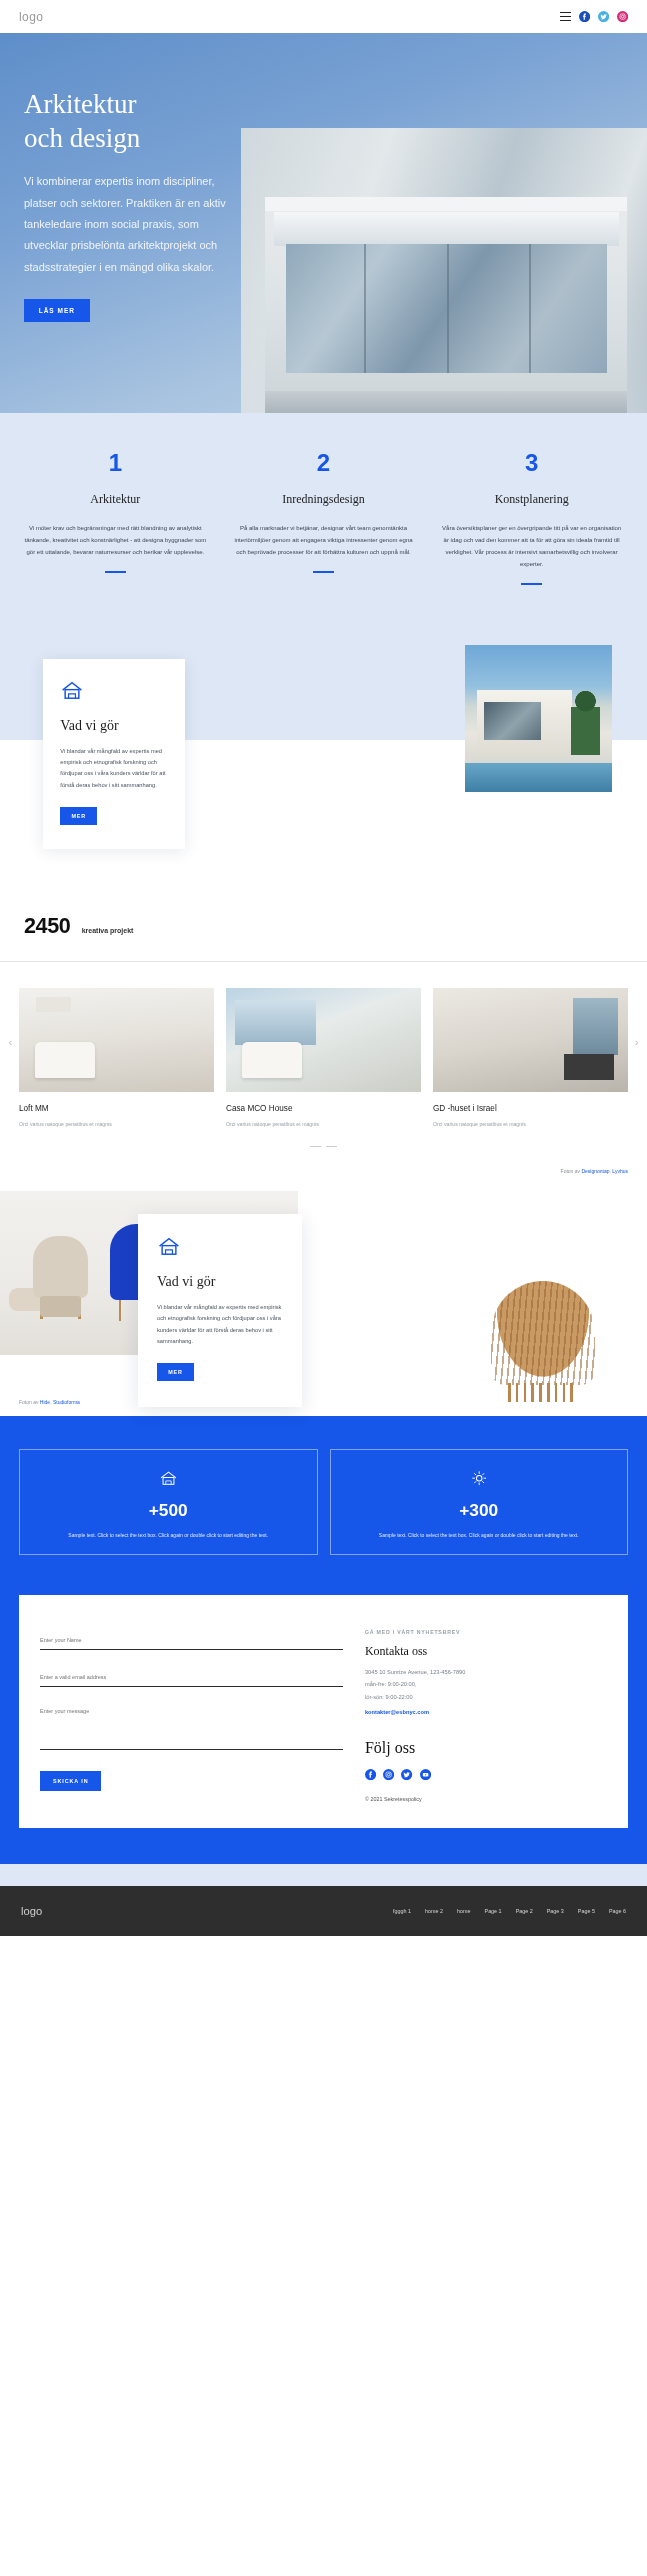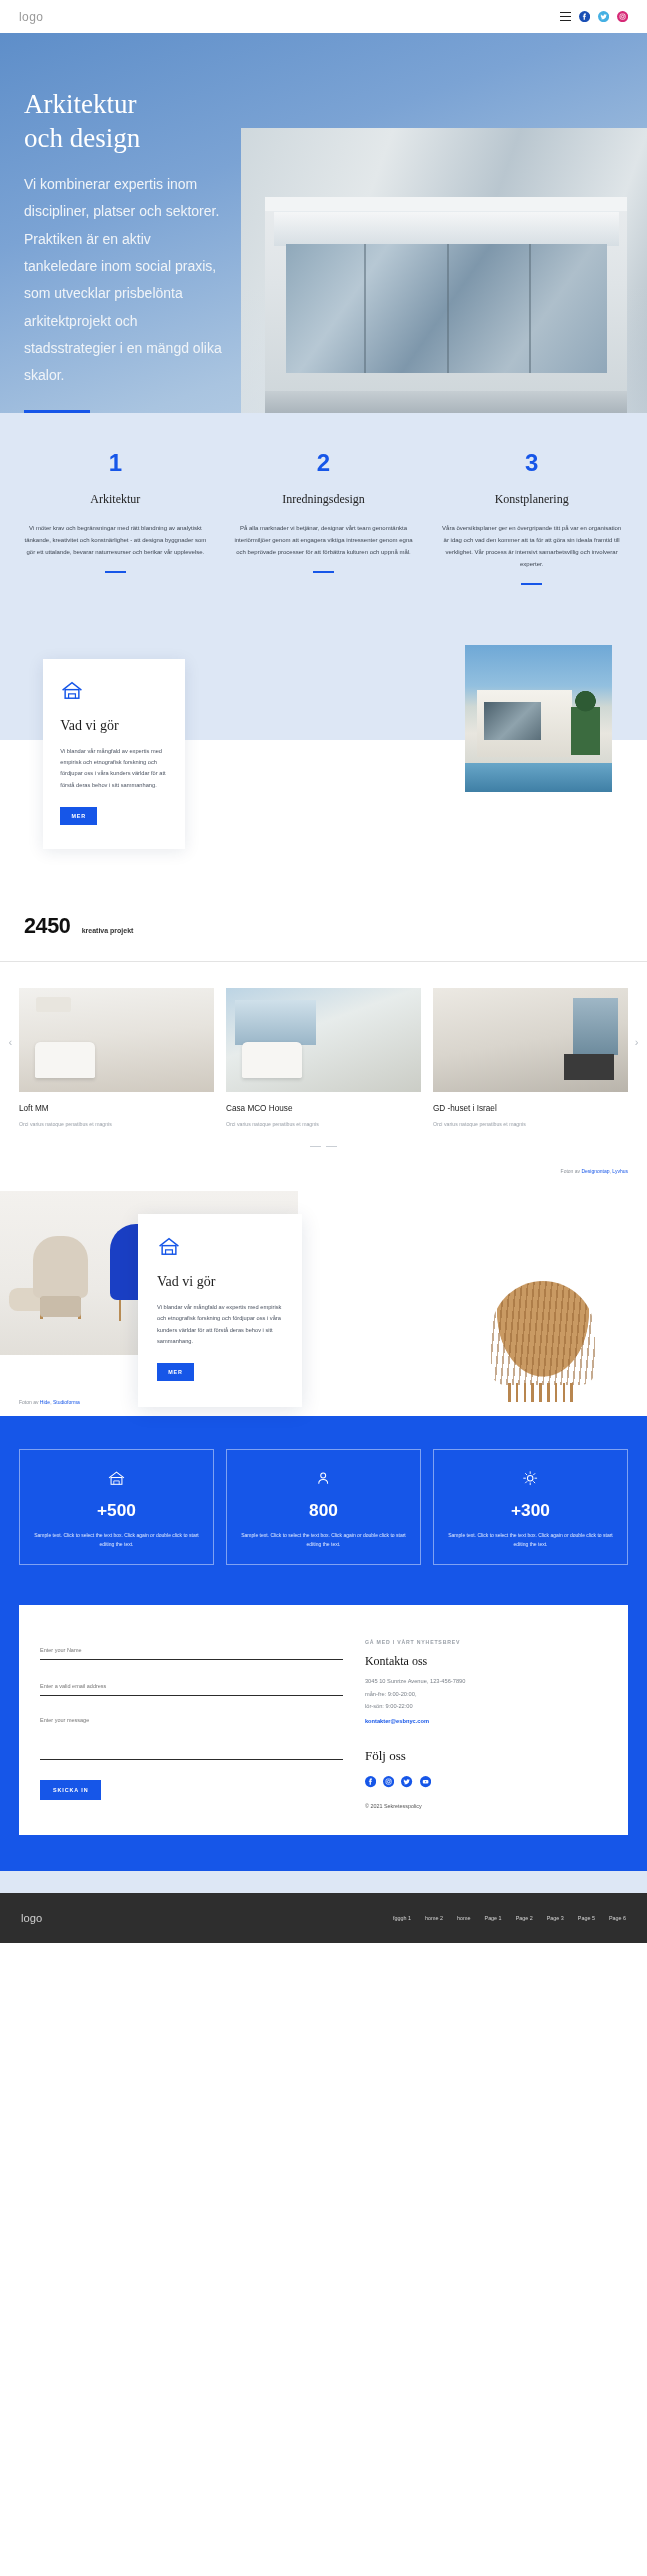--- a/index.html
+++ b/index.html
@@ -48,21 +48,21 @@
   .hp-rail {
     position:absolute; left:8.6px; top:14px; width:345px; height:35px;
     background:linear-gradient(180deg,rgba(255,255,255,.55),rgba(190,205,215,.35));
     border-top:1.7px solid #e7ecef;
   }
   .hp-base { position:absolute; left:0; bottom:0; width:100%; height:22.4px;
              background:linear-gradient(180deg,#c6ced3,#aab4bb); }
   .hero-inner { position:relative; padding:54px 0 0 24px; width:345px; z-index:3; }
   .hero-title { font-size:27px; line-height:1.27; color:#fff; font-weight:400; }
   .hero-text {
-    margin-top:15.5px; font-size:14px; line-height:1.95; color:#f0f4f8; width:203px;
+    margin-top:15.5px; font-size:11px; line-height:1.95; color:#f0f4f8; width:203px;
   }
   .btn-primary {
     display:inline-block; margin-top:21px; background:#1656e8; color:#fff;
     font-size:6.5px; font-weight:700; letter-spacing:1px;
     padding:7.8px 14.7px; border:0; cursor:pointer;
   }
 
   
   .features {
     background:#dde7f5; padding:38px 17.3px 45px;
@@ -215,21 +215,21 @@
   .btn-send {
     background:#1656e8; color:#fff; border:0; font-size:5.4px; font-weight:700;
     letter-spacing:0.9px; padding:7px 13px; cursor:pointer; margin-top:1.7px;
   }
   .info-col { flex:1; }
   .eyebrow { font-size:5.2px; font-weight:700; letter-spacing:0.8px; color:#9aa0a8; }
   .info-title { margin-top:8.6px; font-size:12px; color:#141414; }
   .info-line { margin-top:7.8px; font-size:5.7px; color:#7b8189; line-height:1.9; }
   .info-mail { margin-top:6px; font-size:5.7px; font-weight:700; color:#1656e8; display:block;
                text-decoration:none; }
-  .follow-title { margin-top:24px; font-size:13px; color:#141414; }
+  .follow-title { margin-top:24px; font-size:16px; color:#141414; }
   .follow-row { margin-top:10.4px; display:flex; gap:7px; }
   .follow-row span { width:11.2px; height:11.2px; display:block; }
   .copyright { margin-top:17.3px; font-size:5.4px; color:#555; }
 
   
   .footer {
     background:#2e2e2e; height:50px; display:flex; align-items:center;
     justify-content:space-between; padding:0 21px;
   }
   .footer-logo { font-size:11.2px; color:#cfcfcf; }
@@ -418,30 +418,20 @@
 <section class="stats">
   <div class="stat">
     <div class="stat-icon">
       <svg viewBox="0 0 28 24" width="19" height="16.4">
           <path d="M3 11.5 14 3l11 8.5" fill="none" stroke="#fff" stroke-width="1.5"></path>
           <rect x="6" y="11" width="16" height="10" fill="none" stroke="#fff" stroke-width="1.5"></rect>
           <path d="M10 21v-5h8v5" fill="none" stroke="#fff" stroke-width="1.2"></path>
         </svg>
     </div>
     <div class="stat-num">+500</div>
-    <div class="stat-text">Sample text. Click to select the text box. Click again or double click to start editing the text.</div>
-  </div>
-  <div class="stat">
-    <div class="stat-icon">
-      <svg viewBox="0 0 24 24" width="16.4" height="16.4">
-          <circle cx="12" cy="8" r="3.6" fill="none" stroke="#fff" stroke-width="1.5"></circle>
-          <path d="M5.5 20c0-3.6 2.9-6 6.5-6s6.5 2.4 6.5 6" fill="none" stroke="#fff" stroke-width="1.5"></path>
-        </svg>
-    </div>
-    <div class="stat-num">800</div>
     <div class="stat-text">Sample text. Click to select the text box. Click again or double click to start editing the text.</div>
   </div>
   <div class="stat">
     <div class="stat-icon">
       <svg viewBox="0 0 24 24" width="16.4" height="16.4">
           <circle cx="12" cy="12" r="4" fill="none" stroke="#fff" stroke-width="1.5"></circle>
           <g stroke="#fff" stroke-width="1.4" stroke-linecap="round">
             <path d="M12 2.5v2.6M12 18.9v2.6M2.5 12h2.6M18.9 12h2.6M5.2 5.2l1.9 1.9M16.9 16.9l1.9 1.9M18.8 5.2l-1.9 1.9M7.1 16.9l-1.9 1.9"></path>
           </g>
         </svg>

